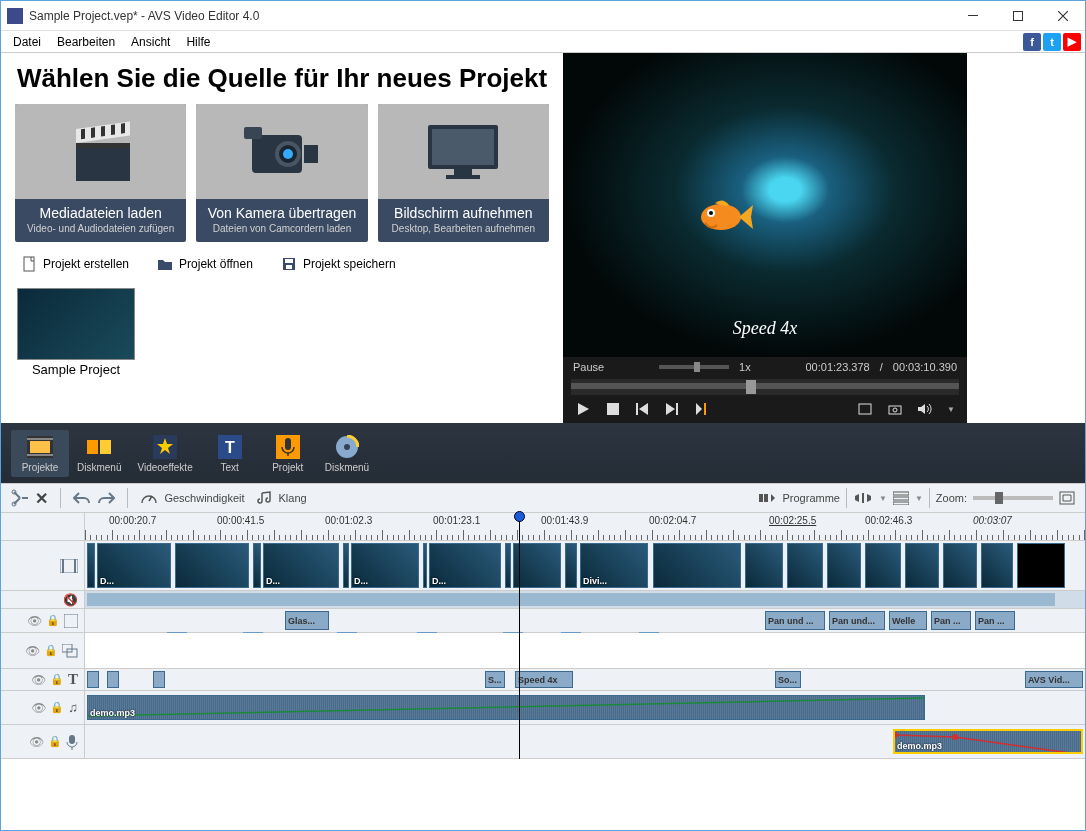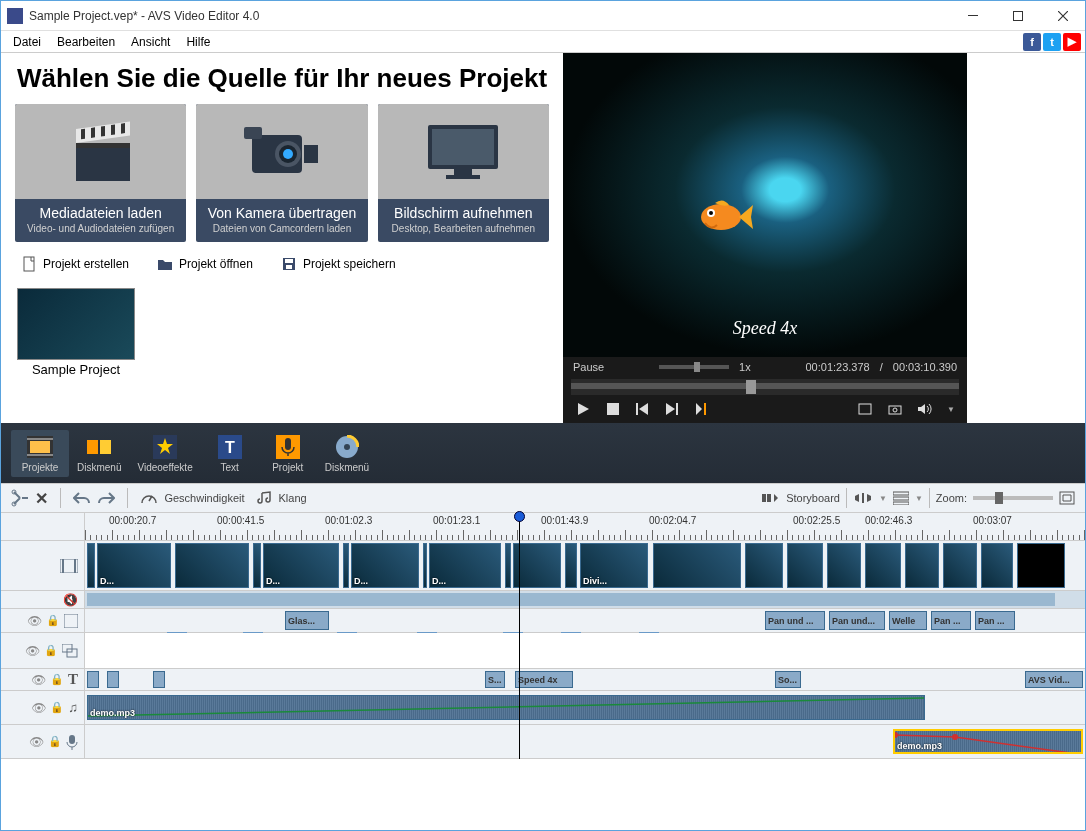--- a/index.html
+++ b/index.html
@@ -383,21 +383,21 @@
       </svg>
     <span>Klang</span>
   </div>
   <div class="zoom">
     <div class="grp">
       <svg width="18" height="12">
           <rect x="0" y="2" width="4" height="8" fill="#555"></rect>
           <rect x="5" y="2" width="4" height="8" fill="#555"></rect>
           <path d="M12 2l4 4-4 4z" fill="#555"></path>
         </svg>
-      <span>Storyboard</span>
+      <span>Programme</span>
     </div>
     <div style="width:1px;height:20px;background:#bbb"></div>
     <span>
         <svg width="20" height="14">
           <path d="M6 3v8l-4-2V5zM14 3v8l4-2V5z" fill="#555"></path>
           <rect x="9" y="2" width="2" height="10" fill="#555"></rect>
         </svg>
       </span>
     <span style="font-size:8px;color:#888">▼</span>
     <span>
@@ -429,23 +429,23 @@
 
   <div class="ruler">
     <div class="tgut"></div>
     <div class="ticks" id="ruler-ticks">
         <span class="tlabel" style="left: 24px;">00:00:20.7</span>
         <span class="tlabel" style="left: 132px;">00:00:41.5</span>
         <span class="tlabel" style="left: 240px;">00:01:02.3</span>
         <span class="tlabel" style="left: 348px;">00:01:23.1</span>
         <span class="tlabel" style="left: 456px;">00:01:43.9</span>
         <span class="tlabel" style="left: 564px;">00:02:04.7</span>
-        <span class="tlabel" style="left: 708px;">00:02:25.5</span>
+        <span class="tlabel" style="left: 684px; text-decoration: underline;">00:02:25.5</span>
         <span class="tlabel" style="left: 780px;">00:02:46.3</span>
-        <span class="tlabel" style="left: 888px;">00:03:07</span>
+        <span class="tlabel" style="left: 888px; font-style: italic;">00:03:07</span>
         <div class="tick" style="left: 0px; height: 10px;"></div>
         <div class="tick" style="left: 5.4px; height: 5px;"></div>
         <div class="tick" style="left: 10.8px; height: 5px;"></div>
         <div class="tick" style="left: 16.2px; height: 5px;"></div>
         <div class="tick" style="left: 21.6px; height: 5px;"></div>
         <div class="tick" style="left: 27px; height: 10px;"></div>
         <div class="tick" style="left: 32.4px; height: 5px;"></div>
         <div class="tick" style="left: 37.8px; height: 5px;"></div>
         <div class="tick" style="left: 43.2px; height: 5px;"></div>
         <div class="tick" style="left: 48.6px; height: 5px;"></div>

